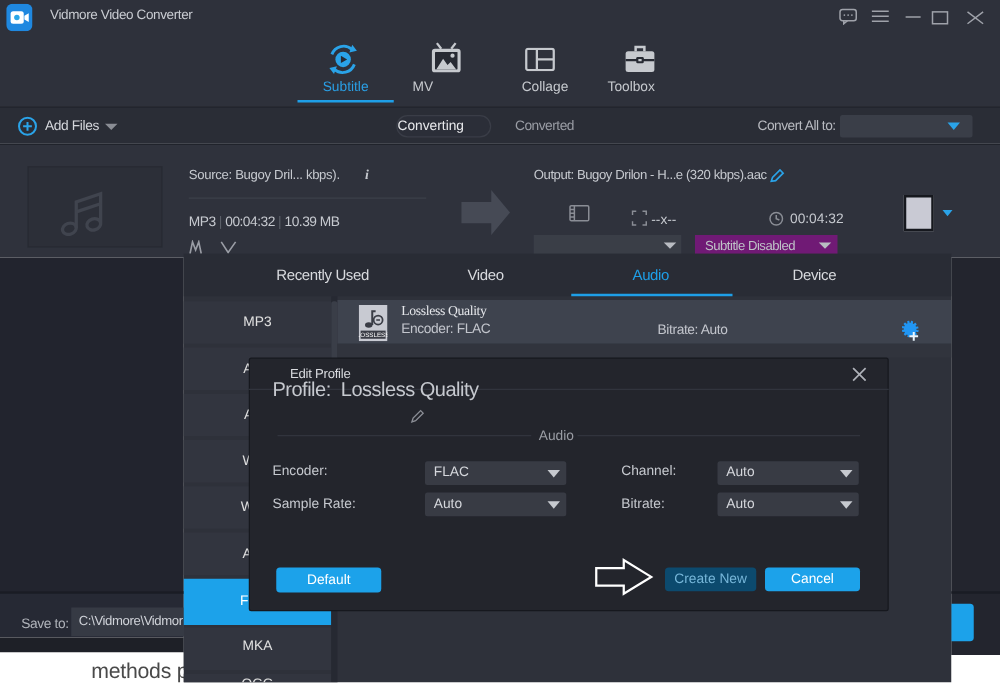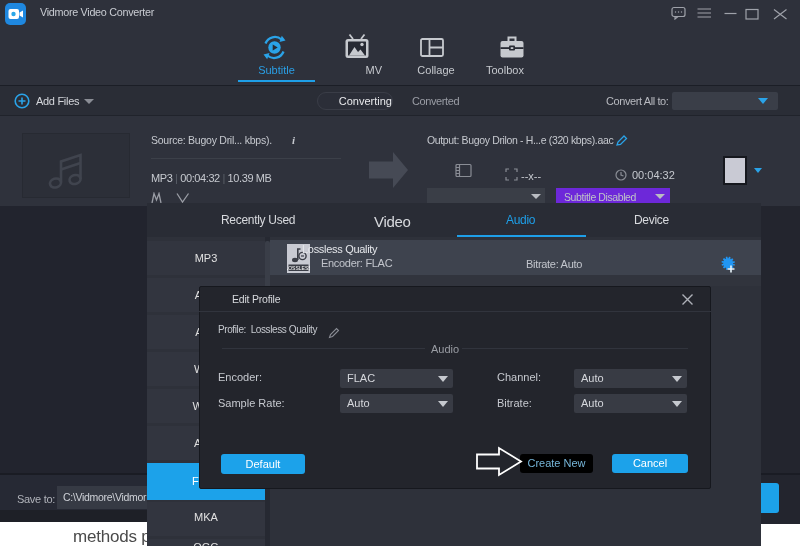--- a/index.html
+++ b/index.html
@@ -47,21 +47,21 @@
 <div class="abs" style="left:238px;top:64px;width:77px;text-align:center;font-size:11px;color:#2a9fe5;">Subtitle</div>
 <div class="abs" style="left:238px;top:80px;width:77px;height:2px;background:#1e9fe8;"></div>
 
 <svg class="abs" style="left:345px;top:33px;" width="24" height="25" viewBox="0 0 24 25">
   <path d="M8 6 L4.5 1.5 M16 6 L19.5 1.5" stroke="#c6c9ce" stroke-width="1.8" fill="none"></path>
   <rect x="0.5" y="6" width="23" height="19" rx="2.5" fill="#c6c9ce"></rect>
   <rect x="3" y="8.5" width="18" height="14" rx="0.5" fill="#272a33"></rect>
   <path d="M4 22.5 L9.5 14 L13 19 L15.5 16.5 L20 22.5 Z" fill="#c6c9ce"></path>
   <circle cx="17" cy="11.5" r="1.7" fill="#c6c9ce"></circle>
 </svg>
-<div class="abs" style="left:330px;top:64px;width:52px;text-align:right;font-size:11px;color:#c6c9ce;">MV</div>
+<div class="abs" style="left:330px;top:64px;width:52px;text-align:left;font-size:11px;color:#c6c9ce;">MV</div>
 
 <svg class="abs" style="left:420px;top:38px;" width="24" height="19" viewBox="0 0 24 19">
   <g fill="none" stroke="#c6c9ce" stroke-width="1.8">
     <rect x="1" y="1" width="22" height="17" rx="1.5"></rect>
     <path d="M9.5 1 L9.5 18 M9.5 9.5 L23 9.5"></path>
   </g>
 </svg>
 <div class="abs" style="left:410px;top:64px;width:52px;text-align:center;font-size:11px;color:#c6c9ce;">Collage</div>
 
 <svg class="abs" style="left:500px;top:36px;" width="24" height="22" viewBox="0 0 24 22">
@@ -74,21 +74,21 @@
 <div class="abs" style="left:486px;top:64px;width:56px;font-size:11px;color:#c6c9ce;">Toolbox</div>
 
 <div class="abs" style="left:0;top:85px;width:800px;height:30px;background:#2a2d36;border-top:1px solid #1b1e26;"></div>
 <svg class="abs" style="left:14px;top:93px;" width="16" height="16" viewBox="0 0 16 16">
   <circle cx="8" cy="8" r="6.8" fill="none" stroke="#2aa3e8" stroke-width="1.6"></circle>
   <path d="M8 4.5 L8 11.5 M4.5 8 L11.5 8" stroke="#2aa3e8" stroke-width="1.6"></path>
 </svg>
 <div class="abs" style="left:36px;top:95px;font-size:11px;letter-spacing:-0.3px;color:#d5d7dc;">Add Files</div>
 <div class="abs" style="left:84px;top:99px;width:0;height:0;border-left:5px solid transparent;border-right:5px solid transparent;border-top:5px solid #8a8d95;"></div>
 
-<div class="abs" style="left:317px;top:92px;width:76px;height:18px;background:#2b2e38;border:1px solid #3a3d47;border-radius:9px;color:#e8e9ec;font-size:11px;text-align:right;line-height:16px;">Converting</div>
+<div class="abs" style="left:317px;top:92px;width:76px;height:18px;background:#2b2e38;border:1px solid #3a3d47;border-radius:9px;color:#e8e9ec;font-size:11px;text-align:left;line-height:16px;">Converting</div>
 <div class="abs" style="left:412px;top:95px;font-size:11px;letter-spacing:-0.4px;color:#9a9da5;">Converted</div>
 
 <div class="abs" style="left:606px;top:95px;font-size:11px;letter-spacing:-0.4px;color:#b8bac0;">Convert All to:</div>
 <div class="abs" style="left:672px;top:92px;width:106px;height:18px;background:#3a3e48;border-radius:2px;"></div>
 <div class="abs" style="left:758px;top:98px;width:0;height:0;border-left:5px solid transparent;border-right:5px solid transparent;border-top:6px solid #2aa3e8;"></div>
 
 <div class="abs" style="left:0;top:115px;width:800px;height:91px;background:#2f323c;border-top:1px solid #20232b;"></div>
 
 <div class="abs" style="left:22px;top:133px;width:108px;height:65px;background:#2c2f38;border:1px solid #272a32;"></div>
 <svg class="abs" style="left:48px;top:151px;" width="36" height="40" viewBox="0 0 36 40">
@@ -133,21 +133,21 @@
 </svg>
 <div class="abs" style="left:521px;top:170px;font-size:11px;color:#c6c9cf;">--x--</div>
 <svg class="abs" style="left:615px;top:169px;" width="12" height="12" viewBox="0 0 12 12">
   <circle cx="6" cy="6" r="5" fill="none" stroke="#8a8d95" stroke-width="1.2"></circle>
   <path d="M6 3 L6 6 L8.5 7" fill="none" stroke="#8a8d95" stroke-width="1.2"></path>
 </svg>
 <div class="abs" style="left:632px;top:169px;font-size:11px;color:#c6c9cf;">00:04:32</div>
 
 <div class="abs" style="left:427px;top:188px;width:118px;height:18px;background:#3a3e47;"></div>
 <div class="abs" style="left:531px;top:194px;width:0;height:0;border-left:5px solid transparent;border-right:5px solid transparent;border-top:5px solid #b9bcc2;"></div>
-<div class="abs" style="left:556px;top:188px;width:114px;height:18px;background:#6d28d9;color:#bfc2c8;font-size:10.5px;letter-spacing:-0.4px;line-height:18px;padding-left:8px;">Subtitle Disabled</div>
+<div class="abs" style="left:556px;top:188px;width:114px;height:18px;background:#701a75;color:#bfc2c8;font-size:10.5px;letter-spacing:-0.4px;line-height:18px;padding-left:8px;">Subtitle Disabled</div>
 <div class="abs" style="left:655px;top:194px;width:0;height:0;border-left:5px solid transparent;border-right:5px solid transparent;border-top:5px solid #b9bcc2;"></div>
 
 <div class="abs" style="left:723px;top:156px;width:24px;height:29px;background:#c9cad4;border:2px solid #16181e;"></div>
 <div class="abs" style="left:754px;top:168px;width:0;height:0;border-left:4.5px solid transparent;border-right:4.5px solid transparent;border-top:5px solid #2aa3e8;"></div>
 
 <div class="abs" style="left:0;top:206px;width:147px;height:269px;background:#22242e;"></div>
 <div class="abs" style="left:761px;top:206px;width:39px;height:318px;background:#23252e;"></div>
 
 <div class="abs" style="left:0;top:473px;width:147px;height:37px;background:#262934;border-top:2px solid #1a1c24;"></div>
 <div class="abs" style="left:17px;top:493px;font-size:11px;letter-spacing:-0.3px;color:#b0b3ba;">Save to:</div>
@@ -159,21 +159,21 @@
 
 <div class="abs" style="left:0;top:510px;width:147px;height:12px;background:#1e2027;"></div>
 <div class="abs" style="left:0;top:522px;width:147px;height:24px;background:#ffffff;"></div>
 <div class="abs" style="left:73px;top:527px;font-size:17px;letter-spacing:-0.2px;color:#4a4a4a;">methods pro</div>
 <div class="abs" style="left:761px;top:524px;width:39px;height:22px;background:#ffffff;"></div>
 
 <div class="abs" style="left:147px;top:203px;width:614px;height:343px;background:#2e313a;"></div>
 
 <div class="abs" style="left:147px;top:203px;width:614px;height:34px;background:#292c35;"></div>
 <div class="abs" style="left:221px;top:213px;font-size:12px;letter-spacing:-0.3px;color:#d8dade;">Recently Used</div>
-<div class="abs" style="left:374px;top:213px;font-size:15px;letter-spacing:-0.3px;color:#d8dade;">Video</div>
+<div class="abs" style="left:374px;top:213px;font-size:12px;letter-spacing:-0.3px;color:#d8dade;">Video</div>
 <div class="abs" style="left:506px;top:213px;font-size:12px;letter-spacing:-0.3px;color:#1e9fe8;">Audio</div>
 <div class="abs" style="left:634px;top:213px;font-size:12px;letter-spacing:-0.3px;color:#d8dade;">Device</div>
 <div class="abs" style="left:457px;top:235px;width:129px;height:2px;background:#1e9fe8;"></div>
 
 <div class="abs" style="left:147px;top:241px;width:118px;height:34px;background:#32353f;color:#e0e0e0;font-size:11px;text-align:center;line-height:34px;">MP3</div>
 <div class="abs" style="left:147px;top:278px;width:118px;height:34px;background:#32353f;color:#e0e0e0;font-size:11px;text-align:center;line-height:34px;">AAC</div>
 <div class="abs" style="left:147px;top:315px;width:118px;height:34px;background:#32353f;color:#e0e0e0;font-size:11px;text-align:center;line-height:34px;">AC3</div>
 <div class="abs" style="left:147px;top:352px;width:118px;height:34px;background:#32353f;color:#e0e0e0;font-size:11px;text-align:center;line-height:34px;">WAV</div>
 <div class="abs" style="left:147px;top:389px;width:118px;height:34px;background:#32353f;color:#e0e0e0;font-size:11px;text-align:center;line-height:34px;">WMA</div>
 <div class="abs" style="left:147px;top:426px;width:118px;height:34px;background:#32353f;color:#e0e0e0;font-size:11px;text-align:center;line-height:34px;">AIFF</div>
@@ -189,39 +189,39 @@
 
 <svg class="abs" style="left:287px;top:244px;" width="23" height="29" viewBox="0 0 23 29">
   <rect x="0" y="0" width="23" height="29" fill="#c8cad2"></rect>
   <ellipse cx="8" cy="16" rx="3" ry="2.2" fill="#3a3d46"></ellipse>
   <path d="M10.8 16 L10.8 5 L13.5 5" stroke="#3a3d46" stroke-width="1.6" fill="none"></path>
   <circle cx="15.5" cy="12" r="3.6" fill="none" stroke="#3a3d46" stroke-width="1.4"></circle>
   <path d="M14 12 L17 12" stroke="#3a3d46" stroke-width="1.2"></path>
   <rect x="1.5" y="20.5" width="20" height="6.5" fill="#3a3d46"></rect>
   <text x="11.5" y="25.8" font-size="5" fill="#ffffff" text-anchor="middle" font-family="Liberation Sans">LOSSLESS</text>
 </svg>
-<div class="abs" style="left:302px;top:243px;font-size:11px;letter-spacing:-0.3px;color:#e4e6ea;">Lossless Quality</div>
+<div class="abs" style="left:321px;top:243px;font-size:11px;letter-spacing:-0.3px;color:#e4e6ea;font-family:Liberation Serif, serif;">Lossless Quality</div>
 <div class="abs" style="left:321px;top:257px;font-size:11px;letter-spacing:-0.3px;color:#c2c5cc;">Encoder: FLAC</div>
 <div class="abs" style="left:526px;top:258px;font-size:11px;letter-spacing:-0.3px;color:#c2c5cc;">Bitrate: Auto</div>
 
 <svg class="abs" style="left:721px;top:256px;" width="15" height="15" viewBox="0 0 24 24">
   <path fill="#2196f3" d="M12 8.5a3.5 3.5 0 1 0 0 7 3.5 3.5 0 0 0 0-7zm0 5.5a2 2 0 1 1 0-4 2 2 0 0 1 0 4zm9.4-1l-2-.3a7.4 7.4 0 0 0 0-1.4l2-.3c.4-.1.6-.4.6-.8l-.3-1.5c-.1-.4-.5-.6-.9-.5l-1.9.5a7.5 7.5 0 0 0-.7-1.2l1.3-1.5c.3-.3.3-.7 0-1l-1.1-1.1c-.3-.3-.7-.3-1 0l-1.5 1.3c-.4-.3-.8-.5-1.2-.7l.5-1.9c.1-.4-.1-.8-.5-.9L13.2 1c-.4 0-.7.2-.8.6l-.3 2a7.4 7.4 0 0 0-1.4 0l-.3-2c-.1-.4-.4-.6-.8-.6l-1.5.3c-.4.1-.6.5-.5.9l.5 1.9c-.4.2-.8.4-1.2.7L5.4 3.5c-.3-.3-.7-.3-1 0L3.3 4.6c-.3.3-.3.7 0 1l1.3 1.5c-.3.4-.5.8-.7 1.2l-1.9-.5c-.4-.1-.8.1-.9.5L1 9.8c0 .4.2.7.6.8l2 .3a7.4 7.4 0 0 0 0 1.4l-2 .3c-.4.1-.6.4-.6.8l.3 1.5c.1.4.5.6.9.5l1.9-.5c.2.4.4.8.7 1.2l-1.3 1.5c-.3.3-.3.7 0 1l1.1 1.1c.3.3.7.3 1 0l1.5-1.3c.4.3.8.5 1.2.7l-.5 1.9c-.1.4.1.8.5.9l1.5.3c.4 0 .7-.2.8-.6l.3-2a7.4 7.4 0 0 0 1.4 0l.3 2c.1.4.4.6.8.6l1.5-.3c.4-.1.6-.5.5-.9l-.5-1.9c.4-.2.8-.4 1.2-.7l1.5 1.3c.3.3.7.3 1 0l1.1-1.1c.3-.3.3-.7 0-1l-1.3-1.5c.3-.4.5-.8.7-1.2l1.9.5c.4.1.8-.1.9-.5l.3-1.5c0-.4-.2-.7-.6-.8z"></path>
 </svg>
 <svg class="abs" style="left:727px;top:265px;" width="8" height="8" viewBox="0 0 8 8">
     <path d="M4 0.5 L4 7.5 M0.5 4 L7.5 4" stroke="#e8f4fc" stroke-width="1.6"></path>
   </svg>
 
 <div class="abs" style="left:199px;top:286px;width:512px;height:203px;background:#23252c;border:1px solid #16181e;border-radius:2px;"></div>
 <div class="abs" style="left:232px;top:293px;font-size:10.5px;letter-spacing:-0.2px;color:#d8dade;">Edit Profile</div>
 <svg class="abs" style="left:681px;top:293px;" width="13" height="13" viewBox="0 0 13 13">
   <path d="M1.5 1.5 L11.5 11.5 M11.5 1.5 L1.5 11.5" stroke="#aeb1b8" stroke-width="1.4"></path>
 </svg>
 <div class="abs" style="left:199px;top:311px;width:512px;height:1px;background:#31343d;"></div>
 
-<div class="abs" style="left:218px;top:324px;font-size:10px;letter-spacing:-0.4px;color:#c6c9cf;">Profile:&nbsp; Lossless Quality</div>
+<div class="abs" style="left:218px;top:304px;font-size:16px;letter-spacing:-0.4px;color:#c6c9cf;">Profile:&nbsp; Lossless Quality</div>
 <svg class="abs" style="left:328px;top:327px;" width="12" height="12" viewBox="0 0 12 12">
   <path d="M1.5 10.5 L2.5 7.5 L8.5 1.5 L10.5 3.5 L4.5 9.5 L1.5 10.5 Z" fill="none" stroke="#8a8d95" stroke-width="1.1"></path>
 </svg>
 
 <div class="abs" style="left:222px;top:348px;width:203px;height:1px;background:#31343d;"></div>
 <div class="abs" style="left:431px;top:343px;font-size:11px;color:#9a9da4;">Audio</div>
 <div class="abs" style="left:462px;top:348px;width:226px;height:1px;background:#31343d;"></div>
 
 <div class="abs" style="left:218px;top:371px;font-size:11px;color:#c6c9cf;">Encoder:</div>
 <div class="abs" style="left:340px;top:369px;width:113px;height:19px;background:#383b44;border-radius:2px;color:#d5d7dc;font-size:11px;line-height:19px;padding-left:7px;">FLAC</div>
@@ -231,18 +231,18 @@
 <div class="abs" style="left:672px;top:376px;width:0;height:0;border-left:5px solid transparent;border-right:5px solid transparent;border-top:6px solid #c6c9cf;"></div>
 
 <div class="abs" style="left:218px;top:397px;font-size:11px;color:#c6c9cf;">Sample Rate:</div>
 <div class="abs" style="left:340px;top:394px;width:113px;height:19px;background:#383b44;border-radius:2px;color:#d5d7dc;font-size:11px;line-height:19px;padding-left:7px;">Auto</div>
 <div class="abs" style="left:438px;top:401px;width:0;height:0;border-left:5px solid transparent;border-right:5px solid transparent;border-top:6px solid #c6c9cf;"></div>
 <div class="abs" style="left:497px;top:397px;font-size:11px;color:#c6c9cf;">Bitrate:</div>
 <div class="abs" style="left:574px;top:394px;width:113px;height:19px;background:#383b44;border-radius:2px;color:#d5d7dc;font-size:11px;line-height:19px;padding-left:7px;">Auto</div>
 <div class="abs" style="left:672px;top:401px;width:0;height:0;border-left:5px solid transparent;border-right:5px solid transparent;border-top:6px solid #c6c9cf;"></div>
 
 <div class="abs" style="left:221px;top:454px;width:84px;height:20px;background:#1ca2ea;border-radius:3px;color:#ffffff;font-size:11px;text-align:center;line-height:20px;">Default</div>
-<div class="abs" style="left:520px;top:454px;width:73px;height:19px;background:#000000;border-radius:3px;color:#76b6d9;font-size:11px;text-align:center;line-height:19px;">Create New</div>
+<div class="abs" style="left:532px;top:454px;width:73px;height:19px;background:#0c4a6e;border-radius:3px;color:#76b6d9;font-size:11px;text-align:center;line-height:19px;">Create New</div>
 <div class="abs" style="left:612px;top:454px;width:76px;height:19px;background:#1ca2ea;border-radius:3px;color:#ffffff;font-size:11px;text-align:center;line-height:19px;">Cancel</div>
 
 <svg class="abs" style="left:474px;top:445px;" width="50" height="33" viewBox="0 0 50 33">
   <path d="M3 9.5 L25 9.5 L25 3 L47 16.5 L25 30 L25 23.5 L3 23.5 Z" fill="none" stroke="#ffffff" stroke-width="1.8"></path>
 </svg>
 
 </body></html>

